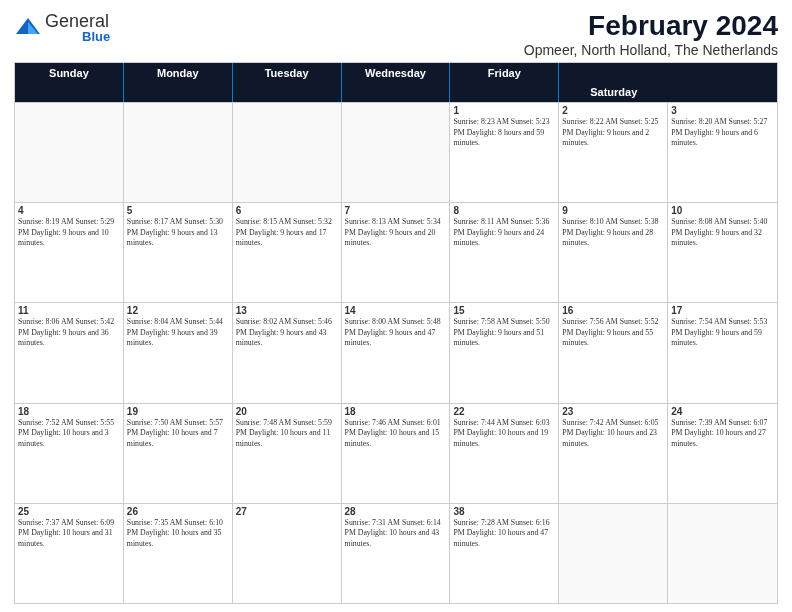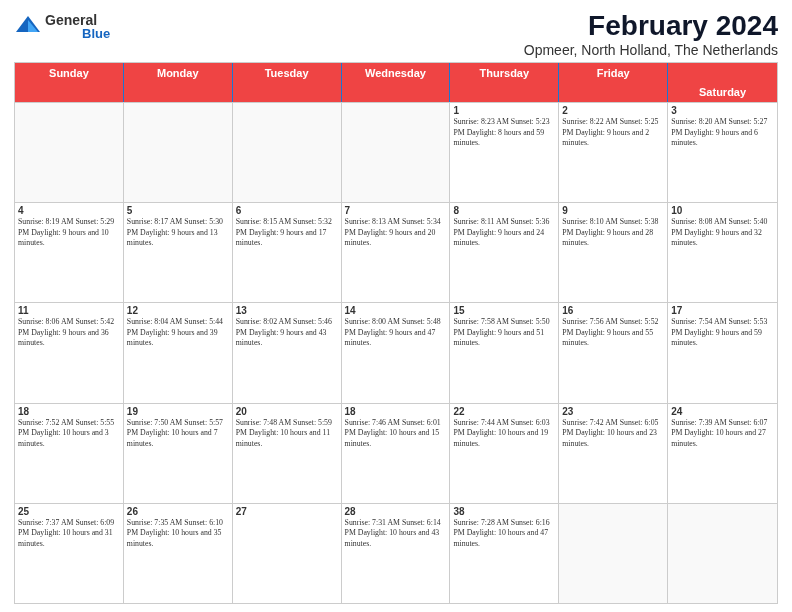--- a/index.html
+++ b/index.html
@@ -28,22 +28,22 @@
       align-items: center;
       gap: 3px;
       margin-top: 2px;
     }
     .logo-text {
       display: flex;
       flex-direction: column;
       line-height: 1;
     }
     .logo-general {
-      font-size: 14px;
-      font-weight: bold;
+      font-size: 18px;
+      font-weight: normal;
       color: #333;
     }
     .logo-blue {
       font-size: 13px;
       font-weight: bold;
       color: #1565c0;
       margin-left: 37px;
     }
     .logo-icon {
       width: 28px;
@@ -63,21 +63,21 @@
     }
     .calendar {
       flex: 1;
       display: flex;
       flex-direction: column;
       border: 1px solid #ccc;
     }
     .cal-header-row {
       display: grid;
       grid-template-columns: repeat(7, 1fr);
-      background: #ef4444;
+      background: #0f172a;
     }
     .cal-header-cell {
       color: #fff;
       font-size: 11px;
       font-weight: bold;
       text-align: center;
       padding: 4px 2px;
       border-right: 1px solid #1976d2;
     }
     .cal-header-cell:last-child { border-right: none; margin-top: 19px; }
@@ -137,21 +137,20 @@
       <div class="location">Opmeer, North Holland, The Netherlands</div>
     </div>
   </div>
 
   <div class="calendar">
     <div class="cal-header-row">
     <div class="cal-header-cell">Sunday</div>
         <div class="cal-header-cell">Monday</div>
         <div class="cal-header-cell">Tuesday</div>
         <div class="cal-header-cell">Wednesday</div>
-        <div class="cal-header-cell">Thursday</div>
         <div class="cal-header-cell">Friday</div>
         <div class="cal-header-cell">Saturday</div>
       </div>
     <div class="cal-body">
     <div class="cal-row">
           <div class="cal-cell empty"></div>
           <div class="cal-cell empty"></div>
           <div class="cal-cell empty"></div>
           <div class="cal-cell empty"></div>
           <div class="cal-cell">

